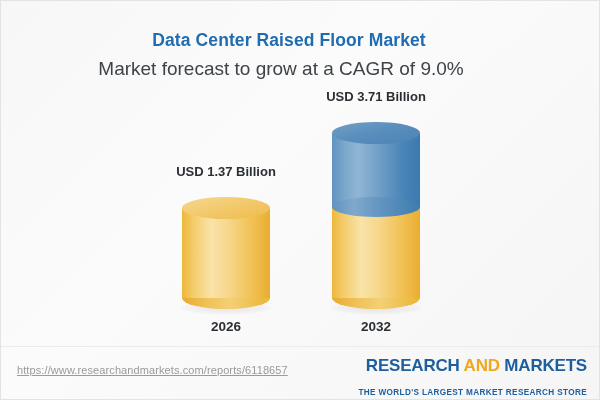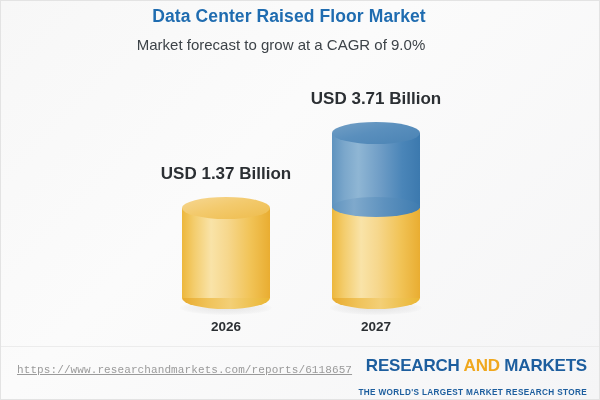--- a/index.html
+++ b/index.html
@@ -17,34 +17,34 @@
     box-sizing: border-box;
     border: 1px solid #e3e3e3;
     background: linear-gradient(135deg, #f7f7f7 0%, #fbfbfb 40%, #f5f5f6 100%);
     overflow: hidden;
   }
 
   
   .header {
     position: absolute;
     left: 0;
-    top: 4px;
+    top: 28px;
     width: 576px;
     text-align: center;
   }
   .chart-title {
     font-size: 17.5px;
     font-weight: bold;
     color: #1f6cb0;
     letter-spacing: 0.1px;
     margin: 0;
     line-height: 22px;
   }
   .chart-subtitle {
-    font-size: 15px;
+    font-size: 19px;
     color: #3d4348;
     margin: 9px 16px 0 0;
     line-height: 18px;
   }
 
   
   .plot {
     position: absolute;
     left: 0;
     top: 0;
@@ -56,21 +56,21 @@
     position: absolute;
     text-align: center;
   }
   .bar-group.g0 { left: 143px; top: 0; width: 164px; }
   .bar-group.g1 { left: 293px; top: 0; width: 164px; }
 
   .value-label {
     position: absolute;
     left: 0;
     width: 100%;
-    font-size: 17px;
+    font-size: 13px;
     font-weight: bold;
     color: #2b2f33;
     text-align: center;
     white-space: nowrap;
   }
   .g0 .value-label { top: 163px; }
   .g1 .value-label { top: 88px; }
 
   .cat-label {
     position: absolute;
@@ -171,21 +171,20 @@
     width: 600px;
     height: 52px;
   }
   .footer-url {
     position: absolute;
     left: 16px;
     top: 17px;
     font-size: 11px;
     color: #9a9a9a;
     letter-spacing: 0.1px;
-    font-family: Liberation Mono, monospace;
   }
   .logo {
     position: absolute;
     right: 14px;
     top: 8px;
     text-align: right;
   }
   .logo-main {
     font-size: 17px;
     font-weight: bold;
@@ -246,21 +245,21 @@
           <div class="seg-body seg-gold" style="top:86px; height:90px;"></div>
         </div>
 
         <div class="cyl-seg">
           <div class="seg-body seg-blue" style="top:11px; height:75px;"></div>
           <div class="cap cap-top-blue" style="top:75px; height:20px; background:linear-gradient(to right,#5f93bf 0%,#7fa9cc 25%,#5d91be 60%,#3f7cb0 100%);"></div>
           <div class="cap cap-top-blue" style="top:0;"></div>
         </div>
       </div>
 
-      <div class="cat-label">2027</div>
+      <div class="cat-label">2032</div>
     </div>
 
   </div>
 
   <div class="footer-divider"></div>
 
   <div class="footer">
     <a class="footer-url" href="#">https://www.researchandmarkets.com/reports/6118657</a>
     <div class="logo">
       <div class="logo-main"><span class="logo-word-blue">RESEARCH</span> <span class="logo-word-gold">AND</span> <span class="logo-word-blue">MARKETS</span></div>

